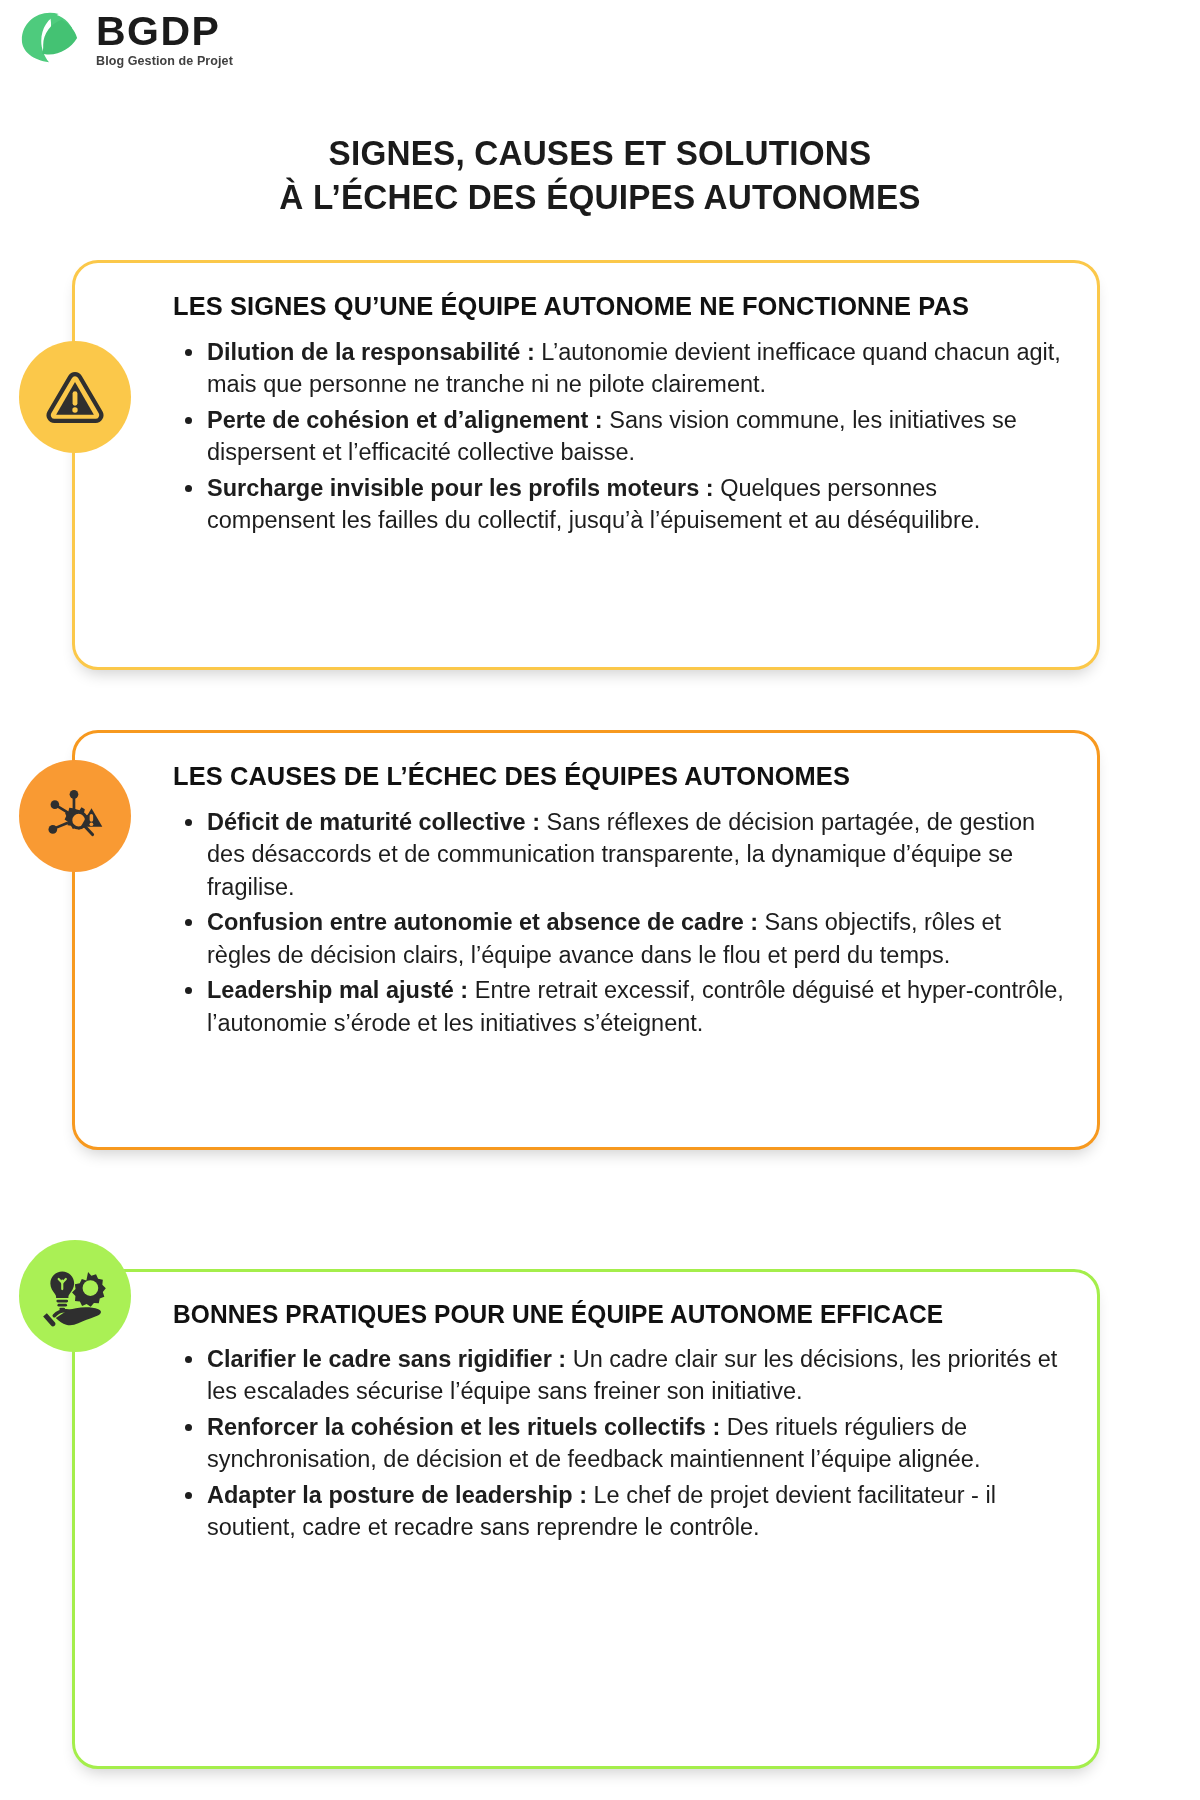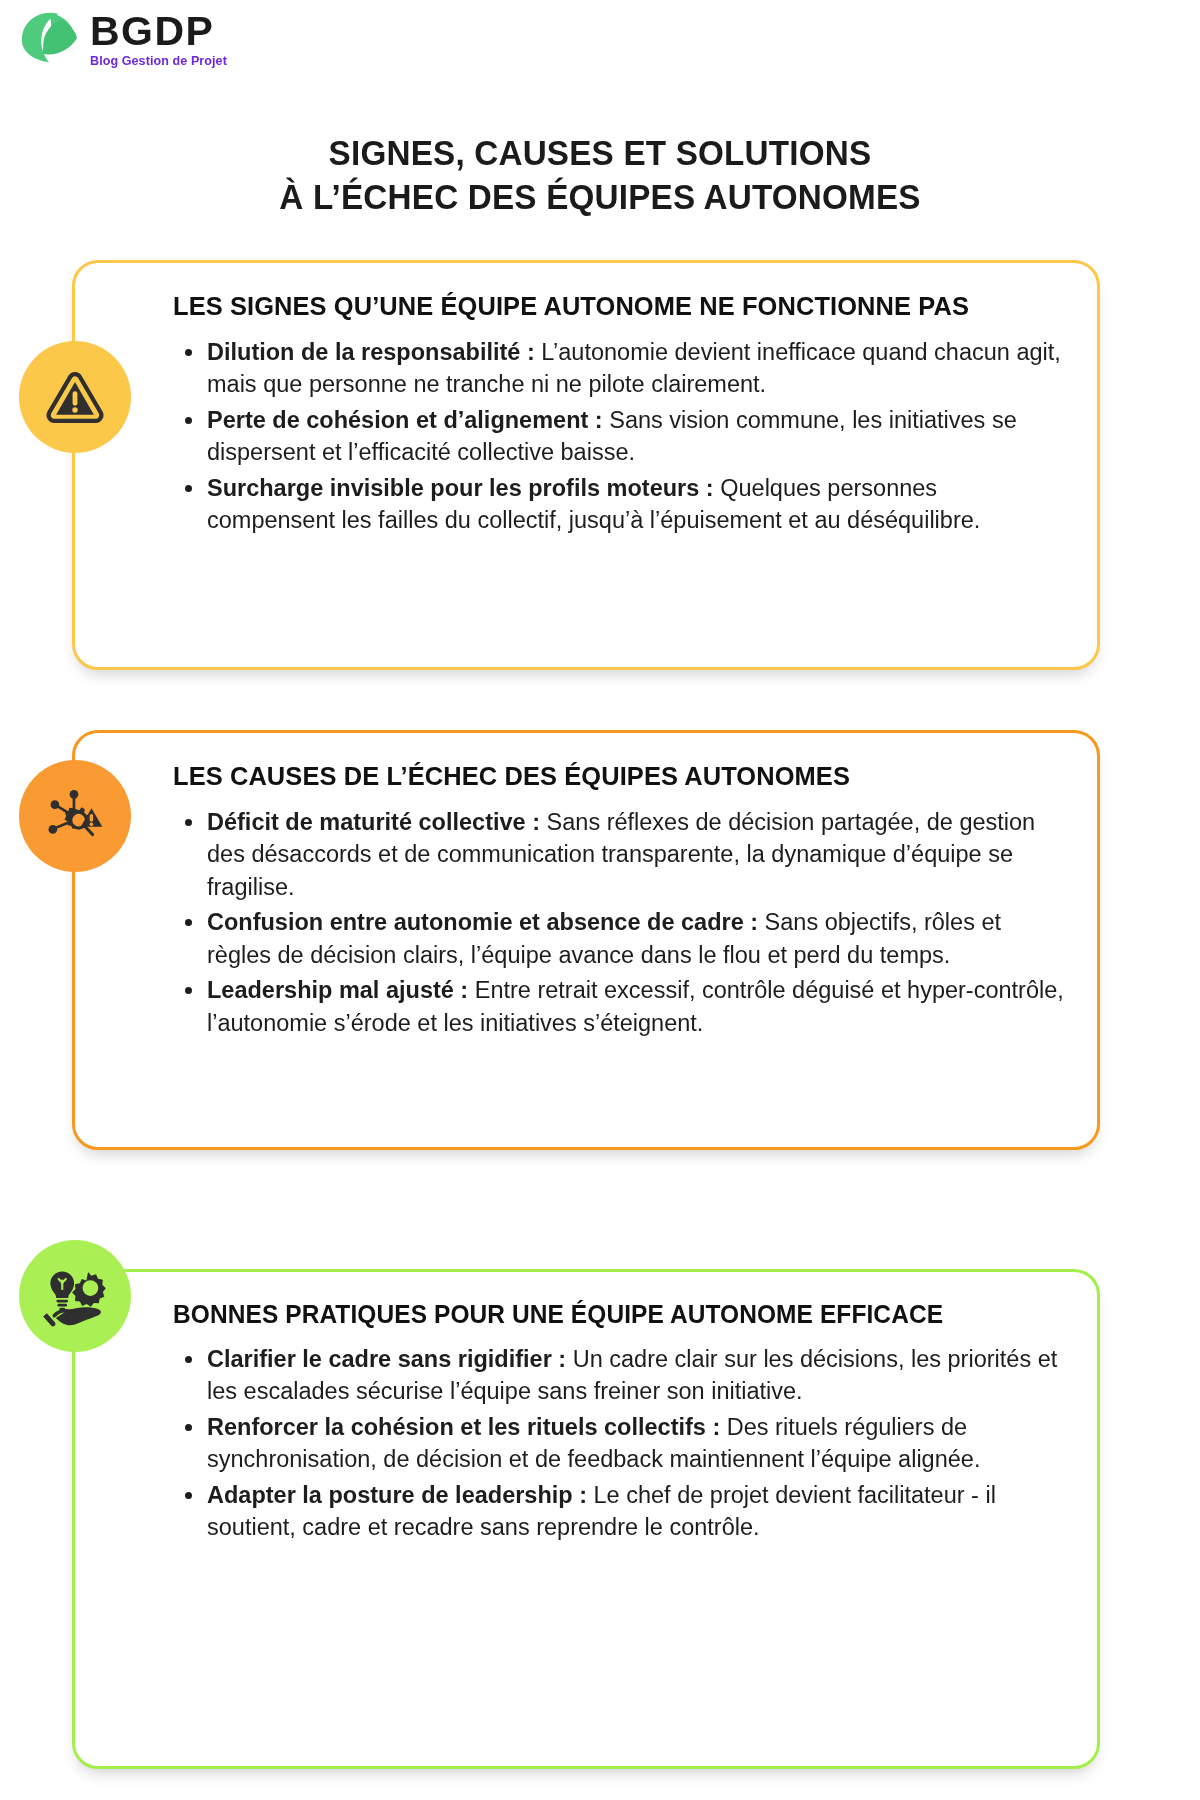--- a/index.html
+++ b/index.html
@@ -16,21 +16,21 @@
     overflow: hidden;
   }
 
   
   .logo-block {
     position: absolute;
     left: 18px;
     top: 8px;
     display: flex;
     align-items: center;
-    gap: 10px;
+    gap: 16px;
   }
   .logo-mark {
     width: 62px;
     height: 62px;
     flex: 0 0 auto;
   }
   .logo-words {
     display: flex;
     flex-direction: column;
     justify-content: center;
@@ -38,21 +38,21 @@
   }
   .logo-title {
     font-size: 41px;
     font-weight: bold;
     letter-spacing: 1.5px;
     color: #1b1b1b;
   }
   .logo-sub {
     font-size: 12.5px;
     font-weight: bold;
-    color: #6d28d9;
+    color: #404040;
     margin-top: 3px;
     letter-spacing: 0.1px;
   }
 
   
   .main-title {
     position: absolute;
     top: 108px;
     left: 0;
     width: 1200px;

